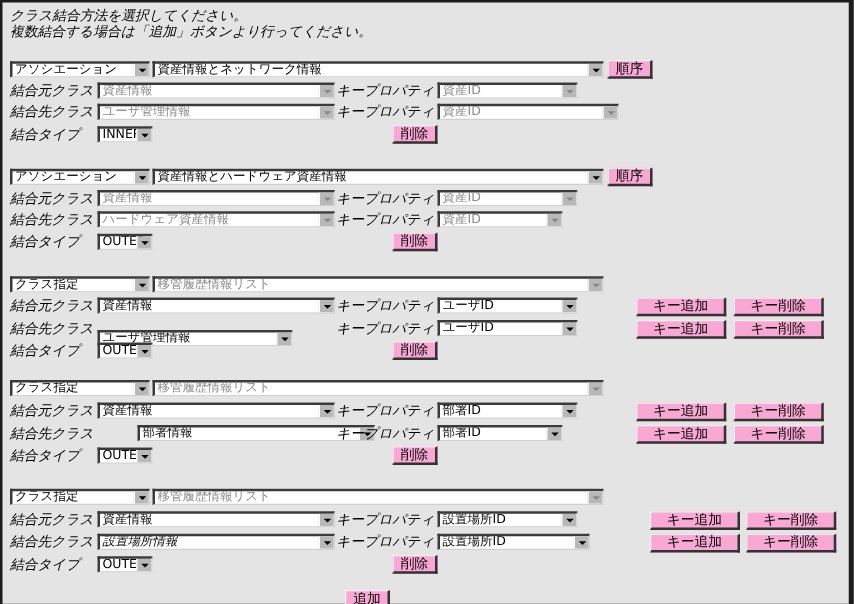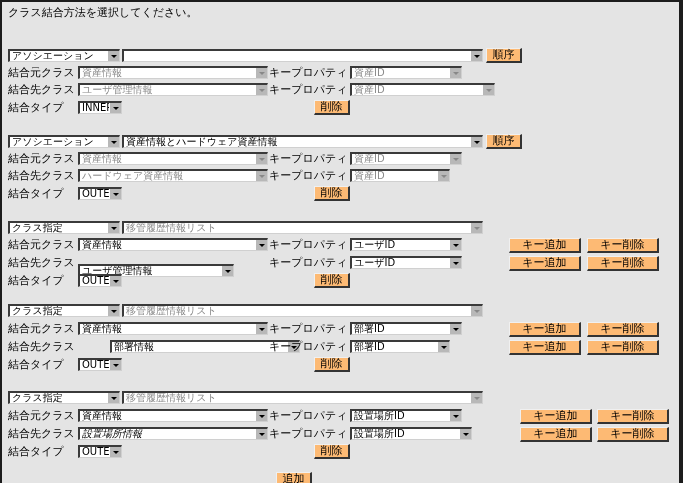--- a/index.html
+++ b/index.html
@@ -6,21 +6,21 @@
   body {
     width: 683px; height: 483px; overflow: hidden;
     background: #1c1c1c;
     font-family: "DejaVu Sans", sans-serif;
     font-size: 11px; color: #000;
   }
   .frame {
     position: absolute; left: 2px; top: 2px; width: 677px; height: 481px;
     background: #e4e4e4;
   }
-  .abs { position: absolute; white-space: nowrap; }
+  .abs { position: absolute; white-space: nowrap; font-style: italic; }
   .intro { left: 6px; line-height: 13px; font-size: 11px; }
   .label { font-size: 11px; line-height: 13px; }
   .sel {
     position: absolute; height: 13px; box-sizing: border-box;
     background: #fff;
     border-top: 2px solid #3a3a3a; border-left: 2px solid #3a3a3a;
     border-right: 1px solid #d0d0d0; border-bottom: 1px solid #d0d0d0;
     font-size: 10px; line-height: 10px; padding-left: 2px;
     overflow: hidden; white-space: nowrap;
   }
@@ -30,36 +30,37 @@
     background: #b8b8b8; border-left: 1px solid #fff; box-sizing: border-box;
   }
   .sel .arrow::after {
     content: ""; position: absolute; left: 3px; top: 4px;
     border-left: 3px solid transparent; border-right: 3px solid transparent;
     border-top: 3px solid #000;
   }
   .sel.disabled .arrow::after { border-top-color: #888; }
   .btn {
     position: absolute; height: 15px; box-sizing: border-box;
-    background: #fdba74;
+    background: #f9a8d4;
     border-top: 1px solid #f0f0f0; border-left: 1px solid #f0f0f0;
     border-right: 2px solid #333; border-bottom: 2px solid #333;
     font-size: 11px; line-height: 12px; text-align: center;
   }
 </style>
 </head>
 <body>
 
 <div class="frame">
 
   <div class="abs intro" style="top:4px;">クラス結合方法を選択してください。</div>
+  <div class="abs intro" style="top:17px;">複数結合する場合は「追加」ボタンより行ってください。</div>
 
   <div>
     <div class="sel" style="left:6px;top:47px;width:112px;"><span>アソシエーション</span><span class="arrow"></span></div>
-    <div class="sel" style="left:120px;top:47px;width:361px;"><span class="arrow"></span></div>
+    <div class="sel" style="left:120px;top:47px;width:361px;"><span>資産情報とネットワーク情報</span><span class="arrow"></span></div>
     <div class="btn" style="left:484px;top:46px;width:36px;">順序</div>
 
     <div class="abs label" style="left:6px;top:64px;">結合元クラス</div>
     <div class="sel disabled" style="left:76px;top:64px;width:190px;"><span>資産情報</span><span class="arrow"></span></div>
     <div class="abs label" style="left:267px;top:64px;">キープロパティ</div>
     <div class="sel disabled" style="left:348px;top:64px;width:112px;"><span>資産ID</span><span class="arrow"></span></div>
 
     <div class="abs label" style="left:6px;top:81px;">結合先クラス</div>
     <div class="sel disabled" style="left:76px;top:81px;width:190px;"><span>ユーザ管理情報</span><span class="arrow"></span></div>
     <div class="abs label" style="left:267px;top:81px;">キープロパティ</div>

